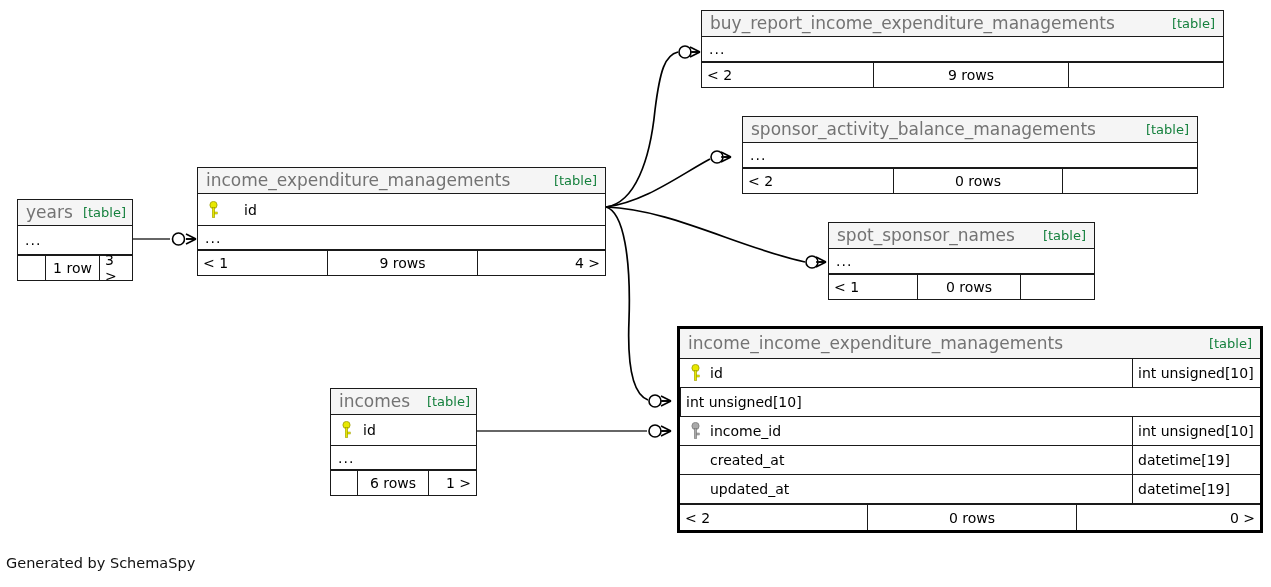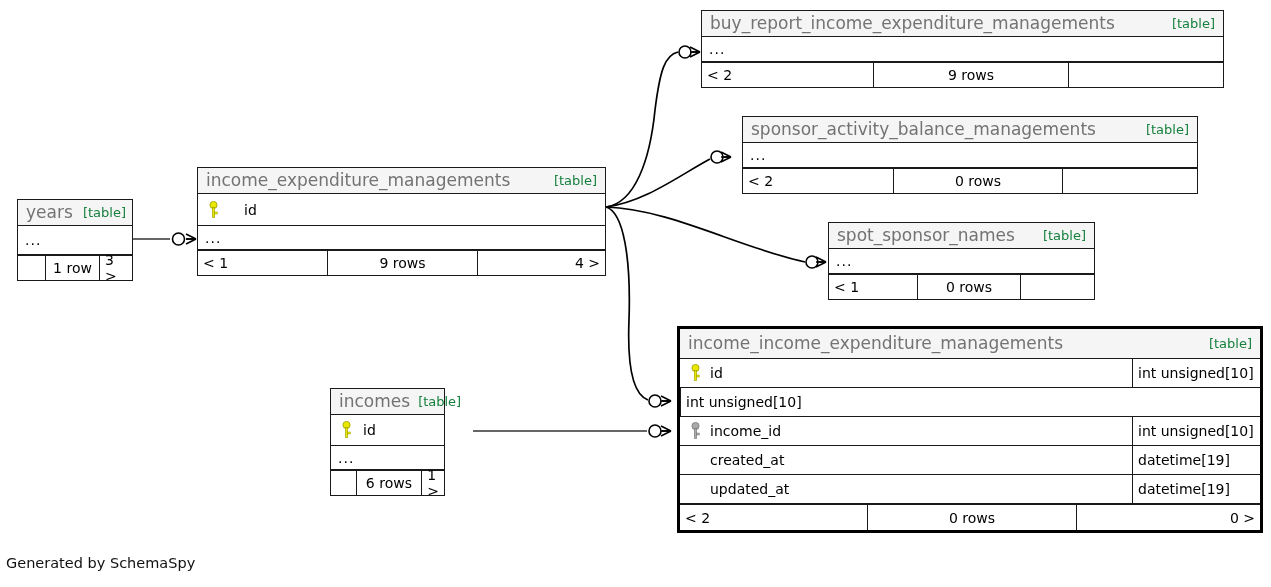--- a/index.html
+++ b/index.html
@@ -208,21 +208,21 @@
     <div class="tb-row" style="height:25px;">
       <span class="colname ellipsis-row">...</span>
     </div>
     <div class="tb-footer">
       <span class="f-cell f-left" style="width:89px;">&lt; 1</span>
       <span class="f-cell f-mid" style="width:103px;">0 rows</span>
       <span class="f-cell f-right" style="flex:1;"></span>
     </div>
   </div>
 
-  <div class="table-box" style="left:330px;top:388px;width:115px;">
+  <div class="table-box" style="left:330px;top:388px;width:147px;">
     <div class="tb-header" style="padding-right:6px;">
       <span class="tb-name">incomes</span>
       <span class="tb-tag" style="padding-left:8px;">[table]</span>
     </div>
     <div class="tb-row" style="height:31px;">
       <span class="colname">
         <span class="keyicon">
           <svg width="11" height="18" viewBox="0 0 11 18">
               <circle cx="5.5" cy="4" r="3.6" fill="#e8e800" stroke="#9a9a00" stroke-width="0.8"></circle>
               <rect x="4.3" y="6.5" width="2.4" height="10" fill="#e8e800" stroke="#9a9a00" stroke-width="0.6"></rect>

